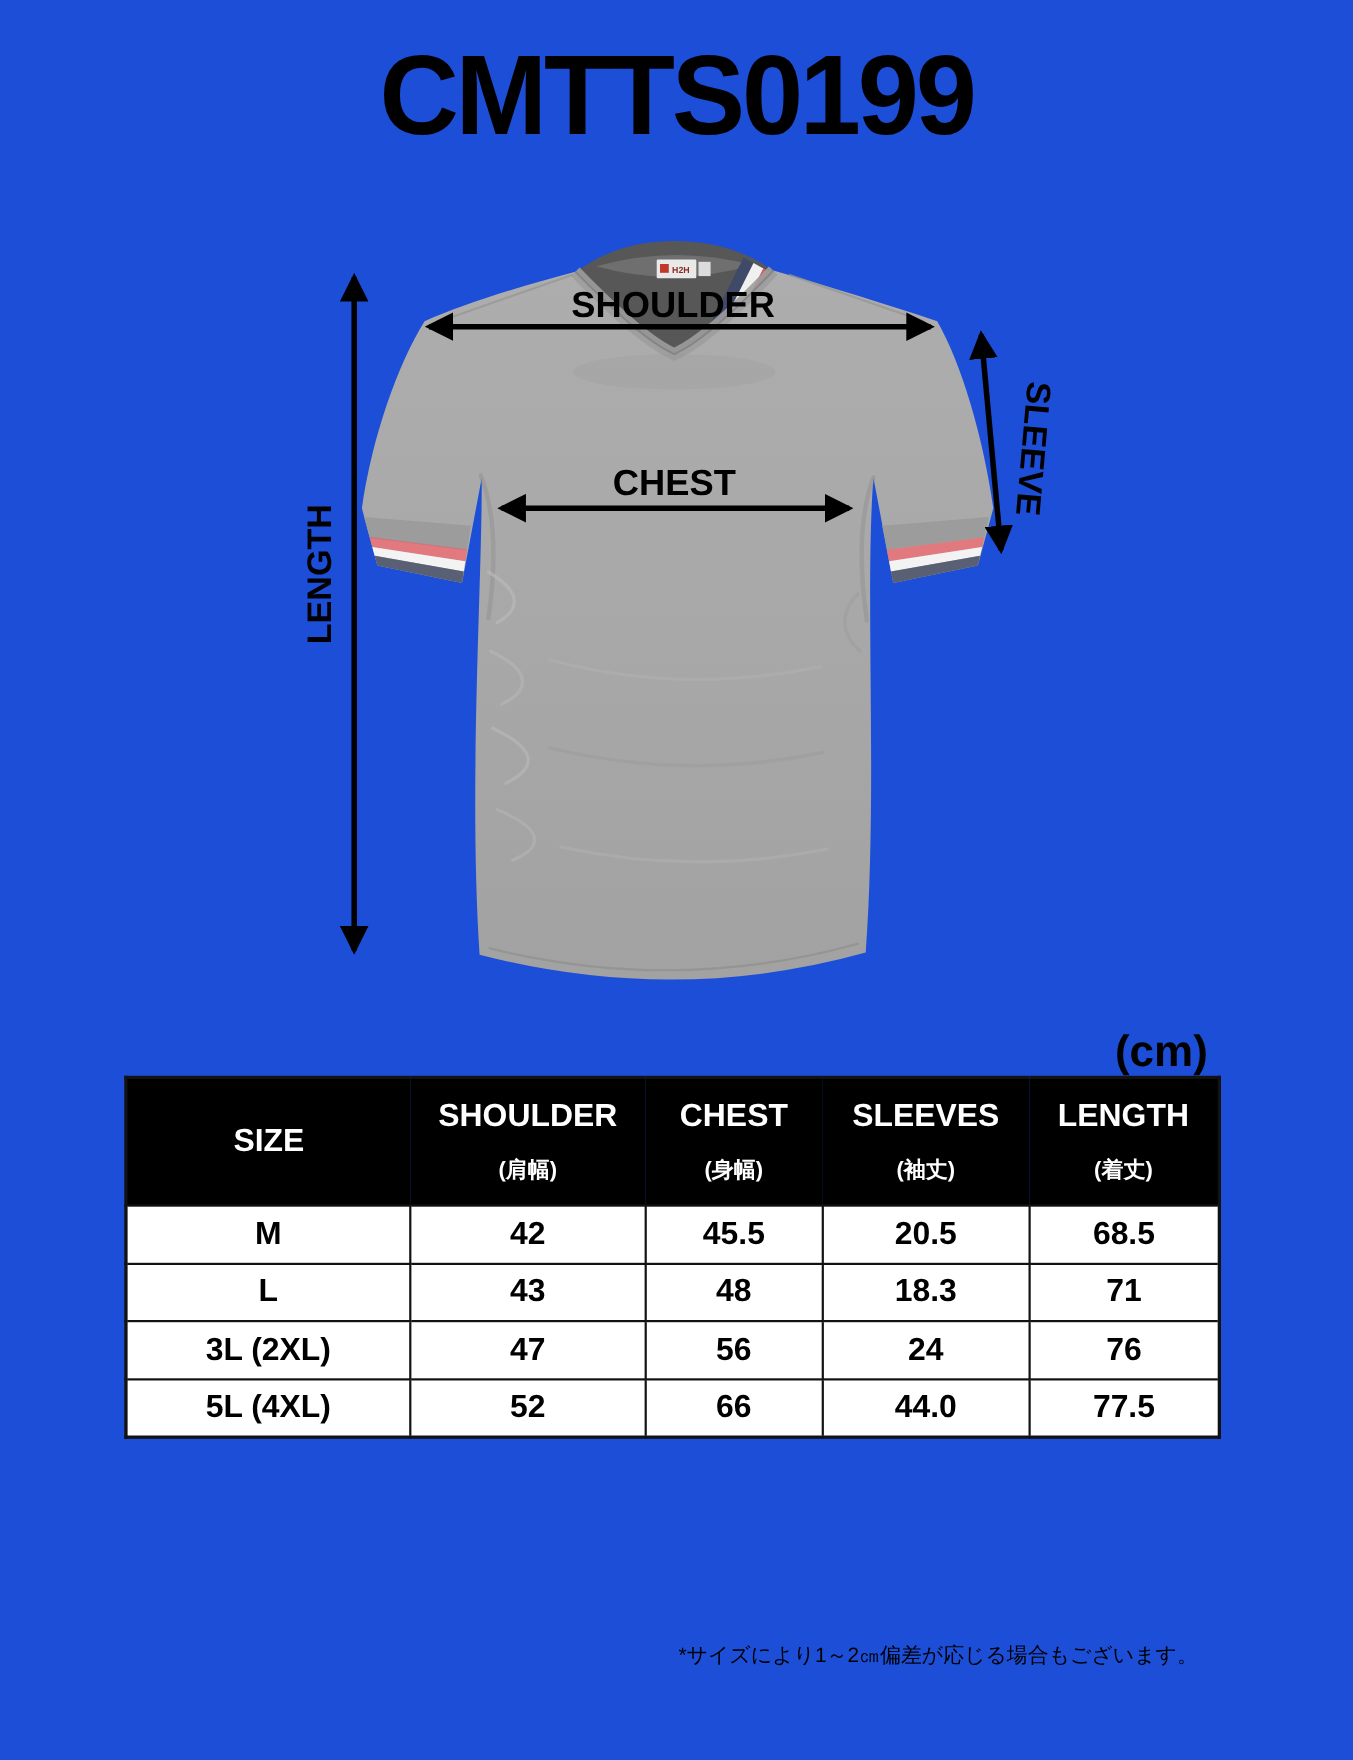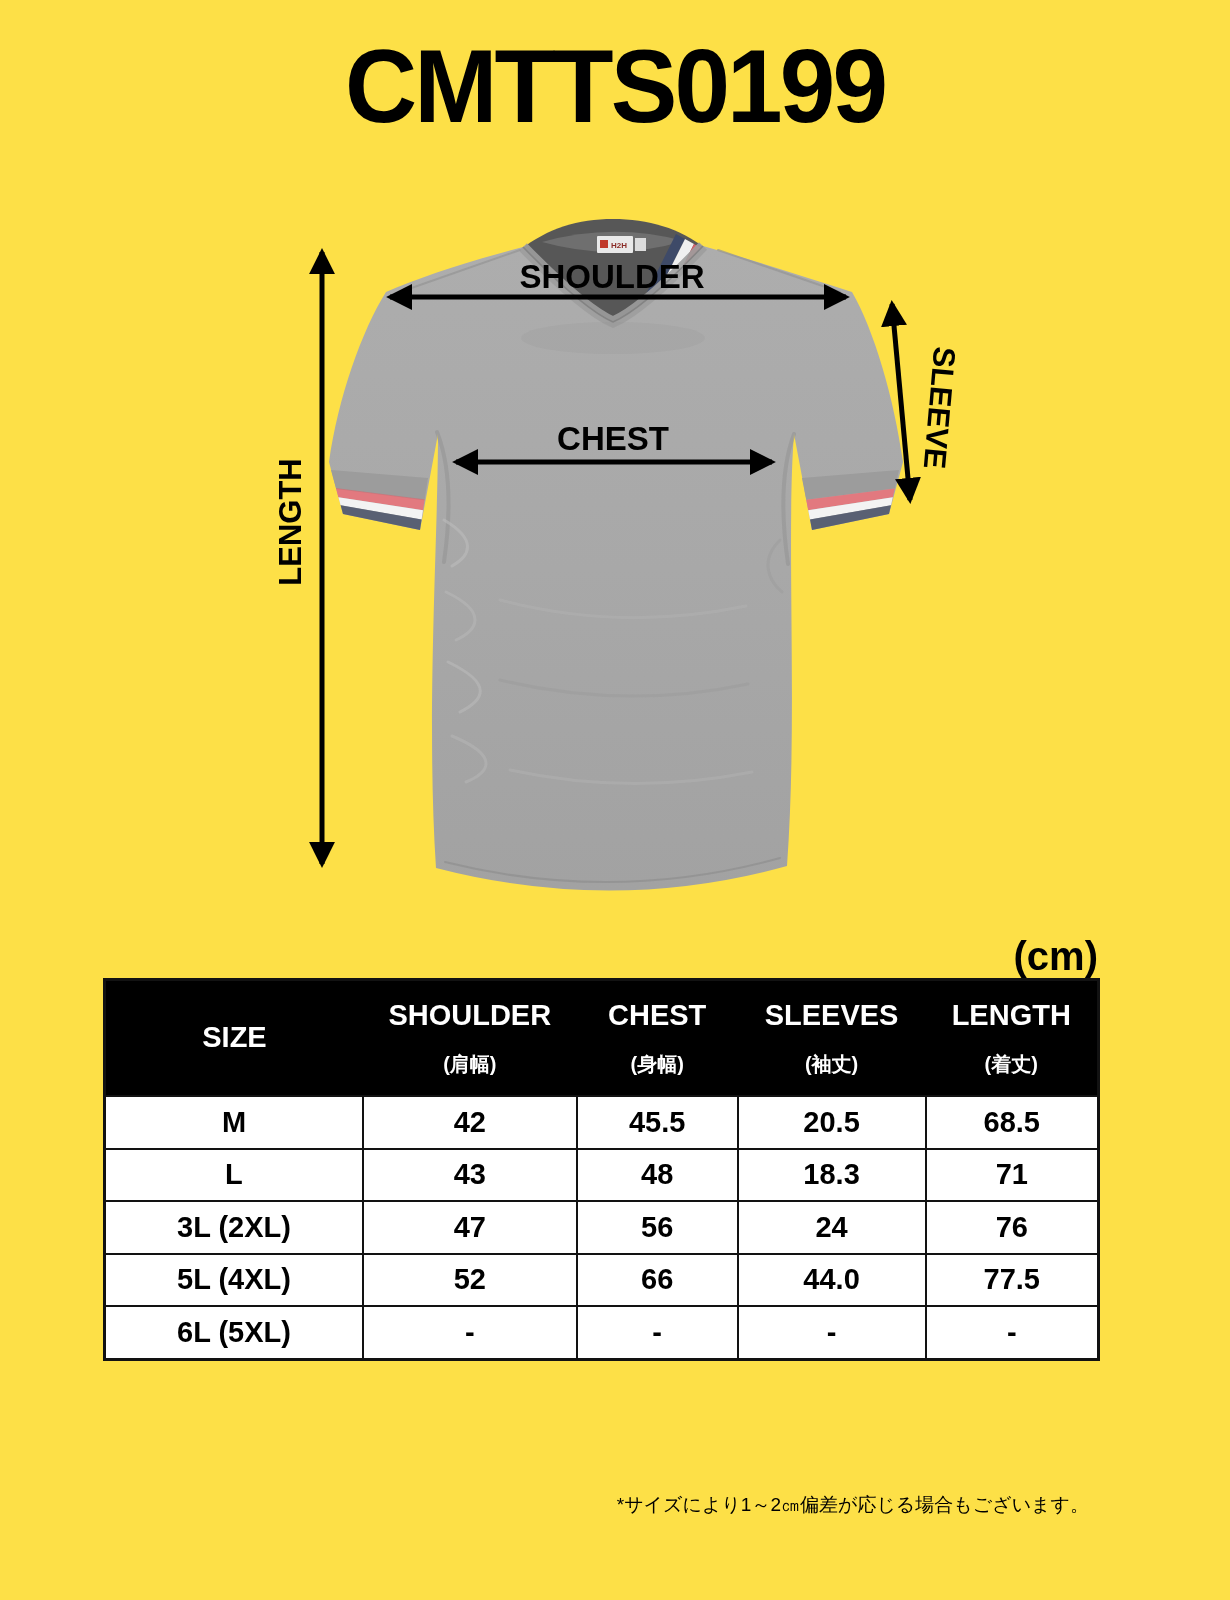--- a/index.html
+++ b/index.html
@@ -1,19 +1,19 @@
 <!DOCTYPE html>
 <html><head>
 <meta charset="utf-8">
 <style>
   html,body{margin:0;padding:0;background:#fff;}
   .page{
     position:relative;
     width:1230px;height:1600px;
-    background:#fde047;
+    background:#1d4ed8;
     font-family:"Liberation Sans","DejaVu Sans",sans-serif;
     overflow:hidden;
   }
   .title{
     position:absolute;
     left:0;top:28px;width:1230px;
     text-align:center;
     font-size:103px;
     font-weight:700;
     letter-spacing:-3px;
@@ -26,21 +26,21 @@
     left:250px;top:210px;
     width:730px;height:725px;
   }
   .unit-label{
     position:absolute;
     top:934px;right:132px;
     font-size:40px;font-weight:700;color:#000;
   }
   .size-table{
     position:absolute;
-    left:103px;top:978px;
+    left:113px;top:978px;
     width:997px;
     border-collapse:collapse;
     table-layout:fixed;
     border:3px solid #121212;
   }
   .size-table col.c0{width:26%;}
   .size-table col.c1{width:21.5%;}
   .size-table col.c2{width:16.2%;}
   .size-table col.c3{width:18.9%;}
   .size-table col.c4{width:17.4%;}
@@ -218,25 +218,18 @@
           <td>24</td>
           <td>76</td>
         </tr>
         <tr>
           <td>5L (4XL)</td>
           <td>52</td>
           <td>66</td>
           <td>44.0</td>
           <td>77.5</td>
         </tr>
-        <tr>
-          <td>6L (5XL)</td>
-          <td>-</td>
-          <td>-</td>
-          <td>-</td>
-          <td>-</td>
-        </tr>
       </tbody>
   </table>
 
   <div class="footnote">*サイズにより1～2㎝偏差が応じる場合もございます。</div>
 
 </div>
 
 </body></html>

